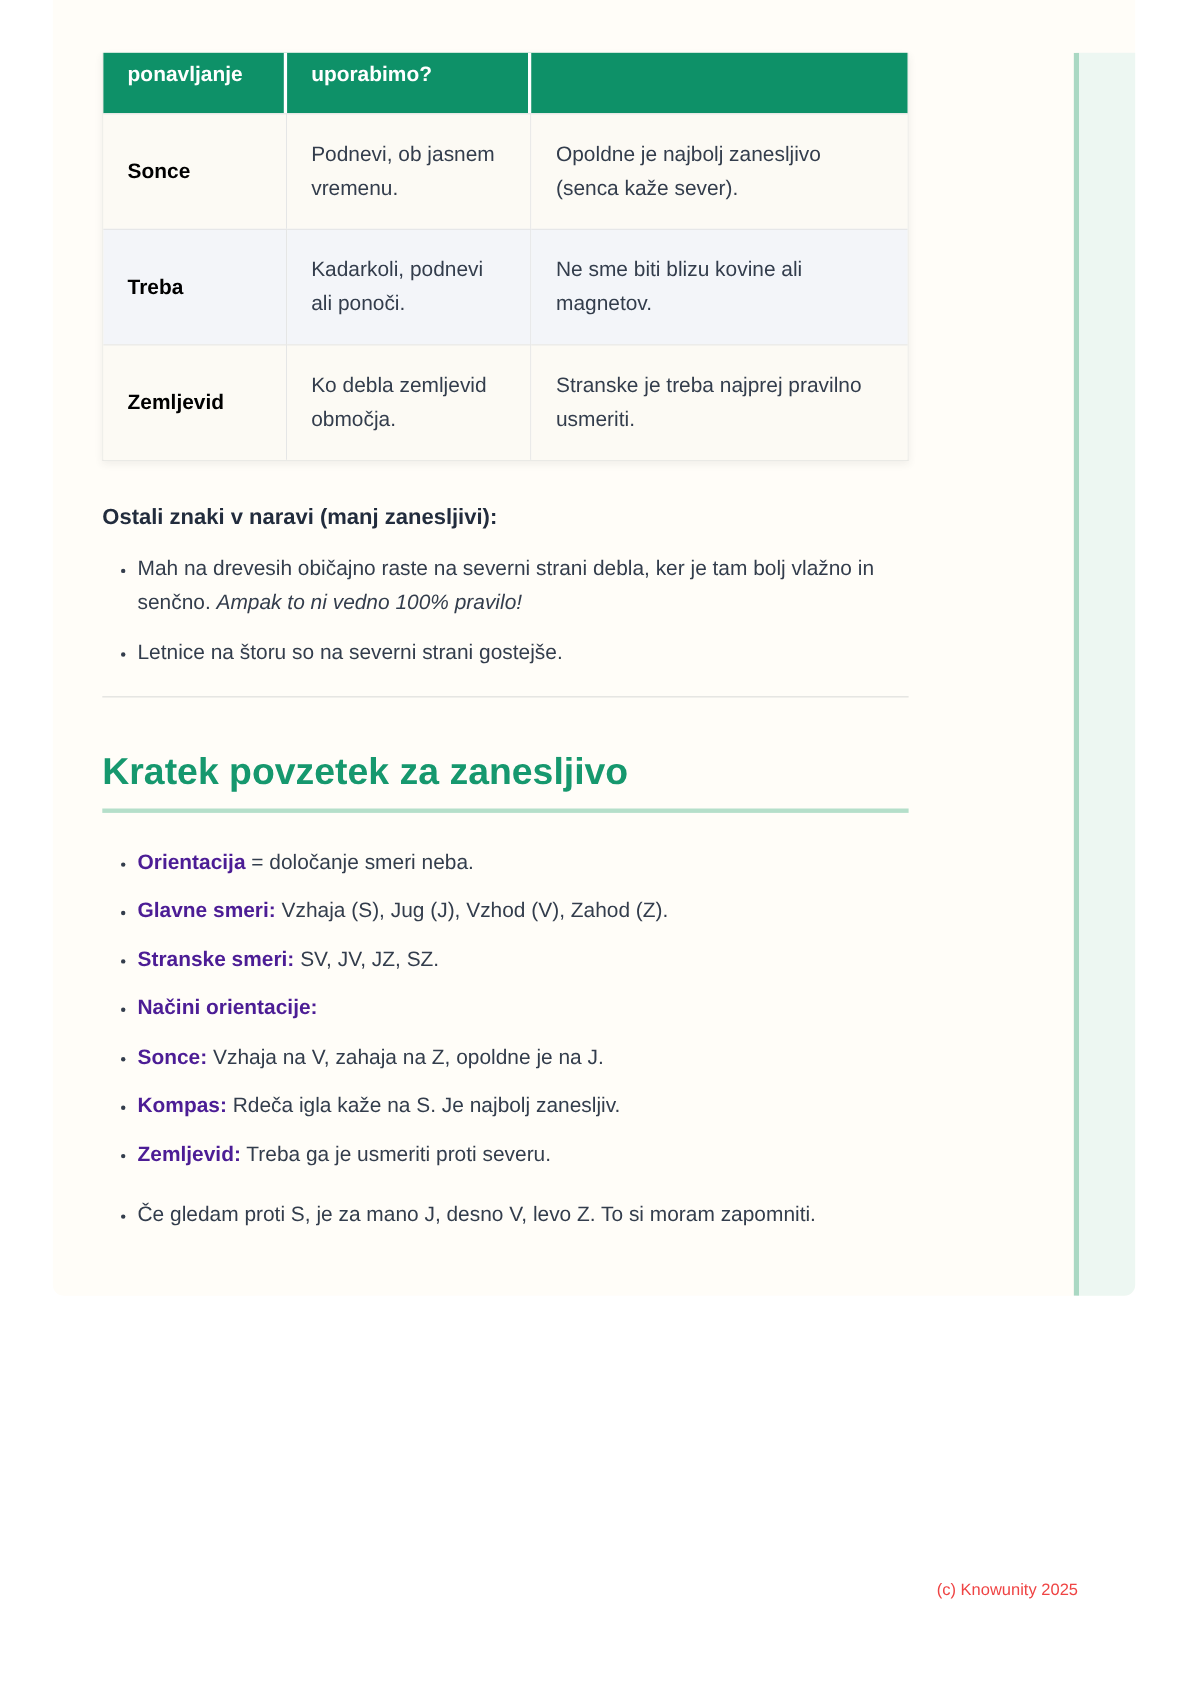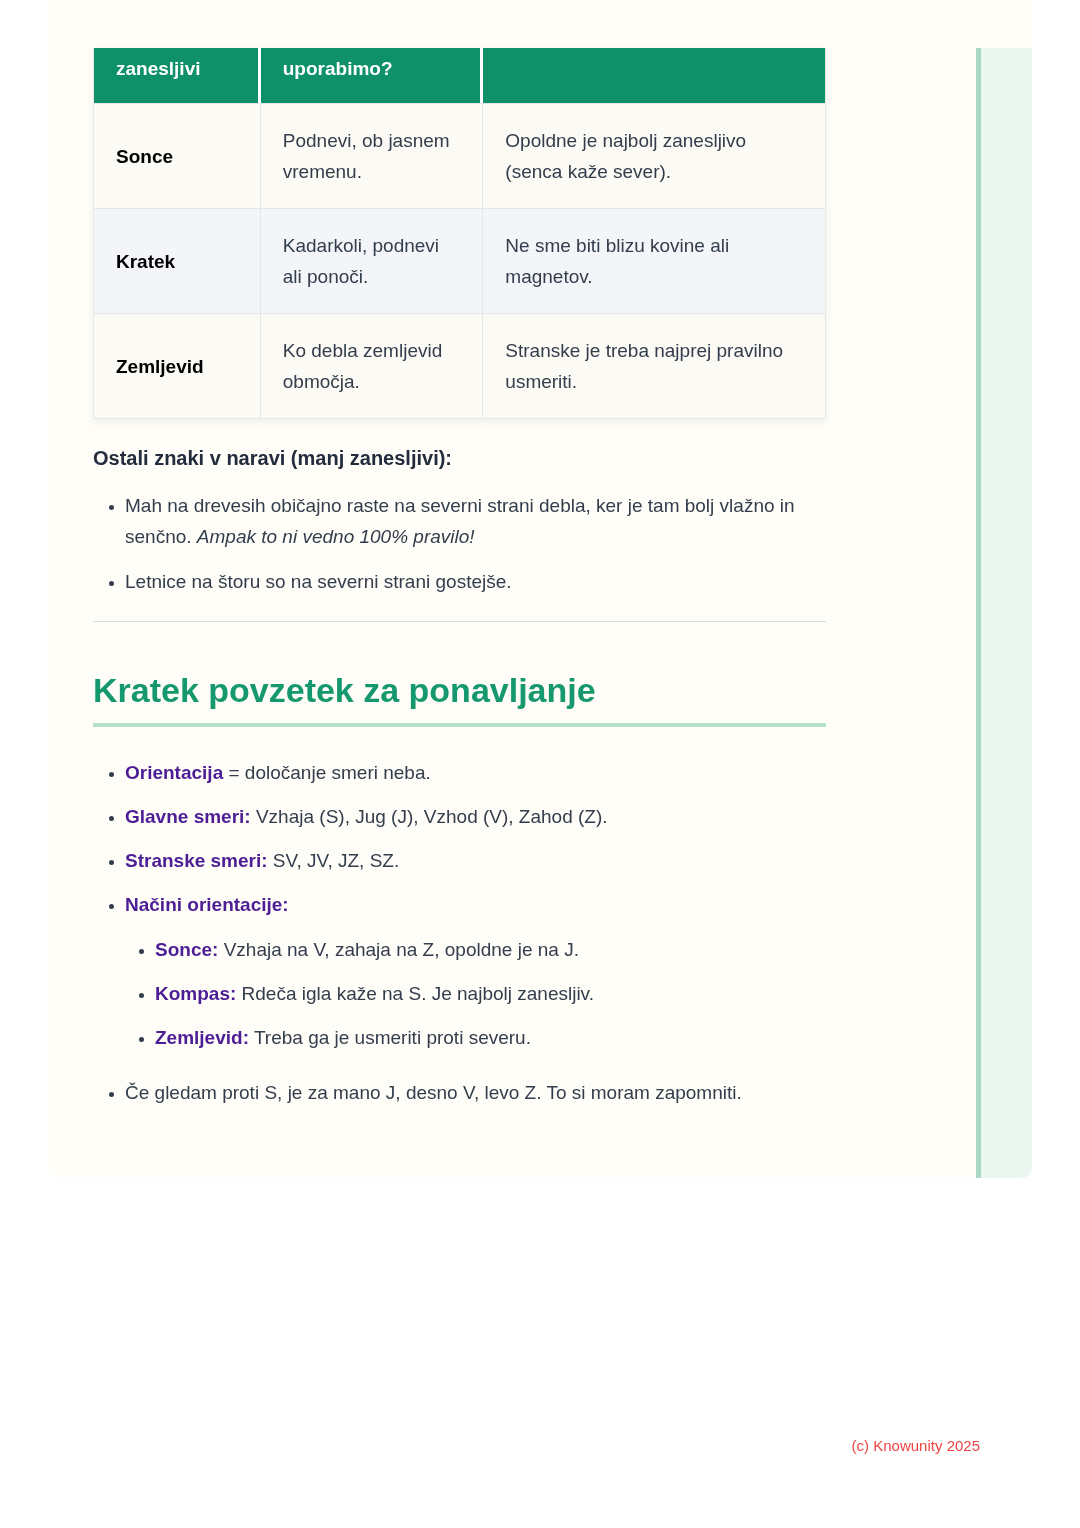--- a/index.html
+++ b/index.html
@@ -65,21 +65,21 @@
     height: 104px;
     border-top: 1px solid #e5e6e6;
   }
   table.methods td:not(:last-child) { border-right: 1px solid #e5e6e6; }
   table.methods tr.row-odd td  { background: #fcfaf4; }
   table.methods tr.row-even td { background: #f3f5f9; }
   table.methods td.rowhead { font-weight: 700; color: #000000; }
 
   
   .section-label {
-    margin-top: 28px;
+    margin-top: 40px;
     font-size: 20px;
     font-weight: 700;
     color: #222c3d;
   }
   ul.bullets {
     margin-top: 20px;
     padding-left: 32px;
     list-style: disc;
     font-size: 19px;
     line-height: 31px;
@@ -101,21 +101,20 @@
     font-weight: 600;
     color: #16986e;
     padding-bottom: 13px;
     border-bottom: 4px solid #b5dfca;
   }
 
   ul.summary { margin-top: 30px; }
   ul.summary > li { margin-bottom: 13px; }
   ul.nested {
     margin-top: 14px;
-    margin-left: 30px;
     padding-left: 0;
     list-style: disc;
   }
   ul.nested li { margin-bottom: 13px; }
   li.spaced { margin-top: 24px; }
 
   .footer {
     position: absolute;
     top: 1437px;
     right: 100px;
@@ -132,33 +131,33 @@
   <div class="content">
 
     <table class="methods">
       <colgroup>
           <col class="c1">
           <col class="c2">
           <col class="c3">
         </colgroup>
       <thead>
         <tr>
-          <th>zanesljivi</th>
+          <th>ponavljanje</th>
           <th>uporabimo?</th>
           <th></th>
         </tr>
       </thead>
       <tbody>
         <tr class="row-odd">
           <td class="rowhead">Sonce</td>
           <td>Podnevi, ob jasnem vremenu.</td>
           <td>Opoldne je najbolj zanesljivo (senca kaže sever).</td>
         </tr>
         <tr class="row-even">
-          <td class="rowhead">Kratek</td>
+          <td class="rowhead">Treba</td>
           <td>Kadarkoli, podnevi ali ponoči.</td>
           <td>Ne sme biti blizu kovine ali magnetov.</td>
         </tr>
         <tr class="row-odd">
           <td class="rowhead">Zemljevid</td>
           <td>Ko debla zemljevid območja.</td>
           <td>Stranske je treba najprej pravilno usmeriti.</td>
         </tr>
       </tbody>
     </table>
@@ -169,21 +168,21 @@
       <li>
         <span>Mah na drevesih običajno raste na severni strani debla, ker je tam bolj vlažno in senčno. </span><em>Ampak to ni vedno 100% pravilo!</em>
       </li>
       <li>
         <span>Letnice na štoru so na severni strani gostejše.</span>
       </li>
     </ul>
 
     <hr class="divider">
 
-    <h1 class="summary-title">Kratek povzetek za ponavljanje</h1>
+    <h1 class="summary-title">Kratek povzetek za zanesljivo</h1>
 
     <ul class="bullets summary">
       <li>
         <strong>Orientacija</strong><span> = določanje smeri neba.</span>
       </li>
       <li>
         <strong>Glavne smeri:</strong><span> Vzhaja (S), Jug (J), Vzhod (V), Zahod (Z).</span>
       </li>
       <li>
         <strong>Stranske smeri:</strong><span> SV, JV, JZ, SZ.</span>

